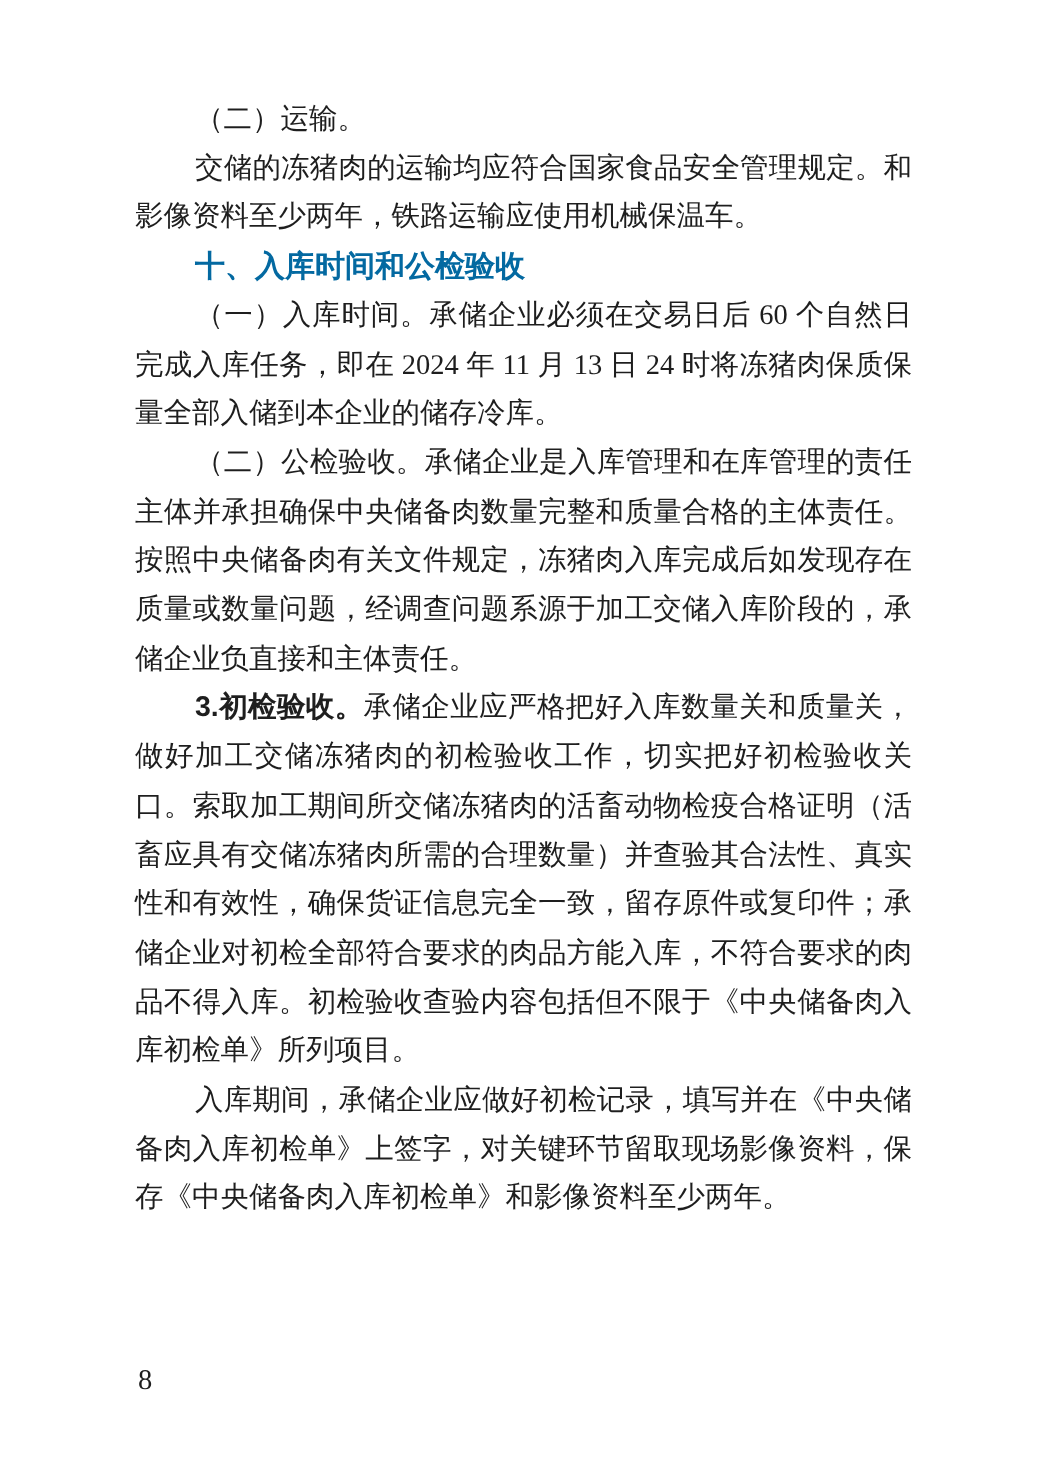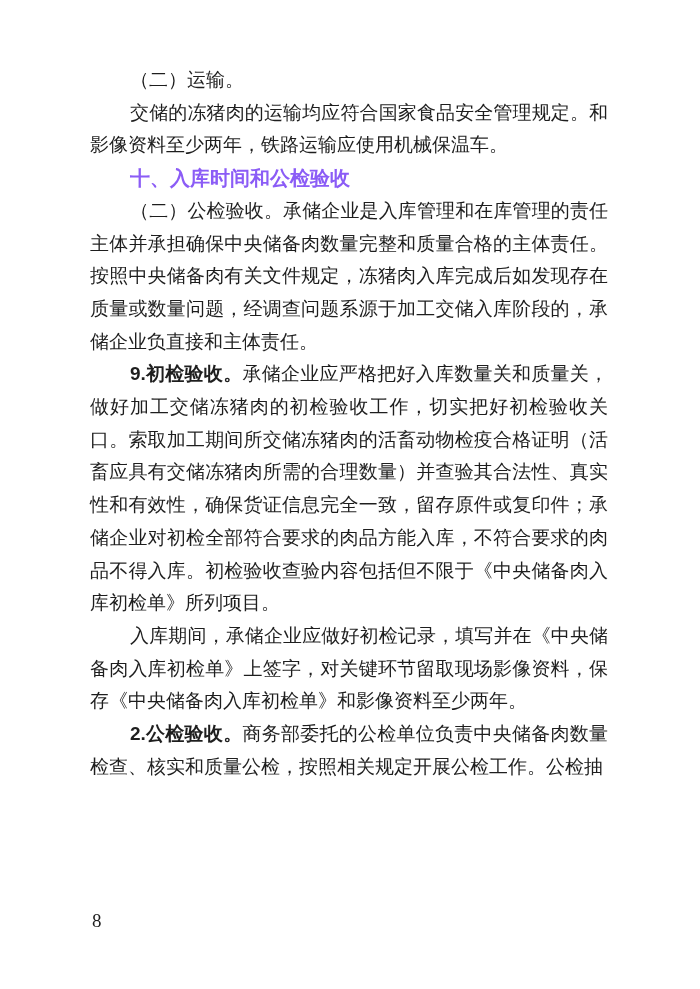--- a/index.html
+++ b/index.html
@@ -41,21 +41,21 @@
     font-weight: 700;
     font-style: normal;
   }
   .heading {
     margin: 0;
     font-size: 20px;
     line-height: 32.7px;
     font-weight: 700;
     font-family: "Liberation Sans", "DejaVu Sans", sans-serif;
     text-indent: 40px;
-    color: #8b5cf6;
+    color: #0369a1;
   }
   .page-number {
     position: absolute;
     left: 92px;
     top: 906px;
     font-size: 19px;
     line-height: 30px;
     color: #1e1e1e;
   }
 </style>
@@ -64,25 +64,25 @@
 
 <div class="page">
   <div class="content">
 
     <p class="para"><span>（二）运输。</span></p>
 
     <p class="para"><span>交储的冻猪肉的运输均应符合国家食品安全管理规定。和影像资料至少两年，铁路运输应使用机械保温车。</span></p>
 
     <p class="heading">十、入库时间和公检验收</p>
 
+    <p class="para"><span>（一）入库时间。承储企业必须在交易日后 60 个自然日完成入库任务，即在 2024 年 11 月 13 日 24 时将冻猪肉保质保量全部入储到本企业的储存冷库。</span></p>
 
     <p class="para"><span>（二）公检验收。承储企业是入库管理和在库管理的责任主体并承担确保中央储备肉数量完整和质量合格的主体责任。按照中央储备肉有关文件规定，冻猪肉入库完成后如发现存在质量或数量问题，经调查问题系源于加工交储入库阶段的，承储企业负直接和主体责任。</span></p>
 
-    <p class="para"><span class="lead">9.初检验收。</span><span>承储企业应严格把好入库数量关和质量关，做好加工交储冻猪肉的初检验收工作，切实把好初检验收关口。索取加工期间所交储冻猪肉的活畜动物检疫合格证明（活畜应具有交储冻猪肉所需的合理数量）并查验其合法性、真实性和有效性，确保货证信息完全一致，留存原件或复印件；承储企业对初检全部符合要求的肉品方能入库，不符合要求的肉品不得入库。初检验收查验内容包括但不限于《中央储备肉入库初检单》所列项目。</span></p>
+    <p class="para"><span class="lead">3.初检验收。</span><span>承储企业应严格把好入库数量关和质量关，做好加工交储冻猪肉的初检验收工作，切实把好初检验收关口。索取加工期间所交储冻猪肉的活畜动物检疫合格证明（活畜应具有交储冻猪肉所需的合理数量）并查验其合法性、真实性和有效性，确保货证信息完全一致，留存原件或复印件；承储企业对初检全部符合要求的肉品方能入库，不符合要求的肉品不得入库。初检验收查验内容包括但不限于《中央储备肉入库初检单》所列项目。</span></p>
 
     <p class="para"><span>入库期间，承储企业应做好初检记录，填写并在《中央储备肉入库初检单》上签字，对关键环节留取现场影像资料，保存《中央储备肉入库初检单》和影像资料至少两年。</span></p>
 
-    <p class="para"><span class="lead">2.公检验收。</span><span>商务部委托的公检单位负责中央储备肉数量检查、核实和质量公检，按照相关规定开展公检工作。公检抽</span></p>
 
   </div>
 
   <div class="page-number">8</div>
 </div>
 
 </body></html>

